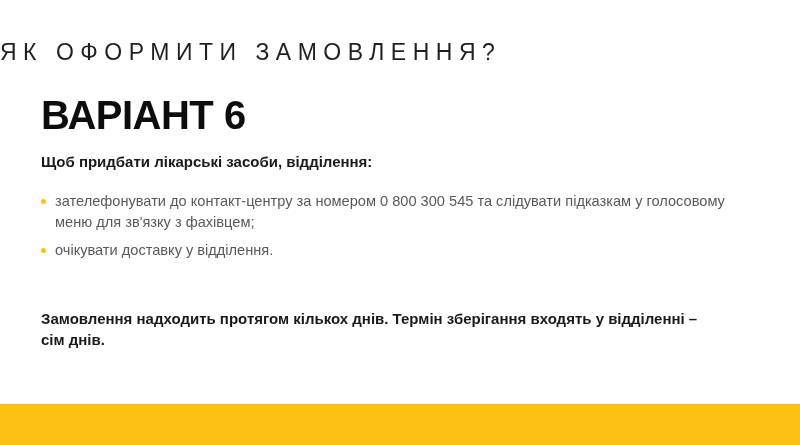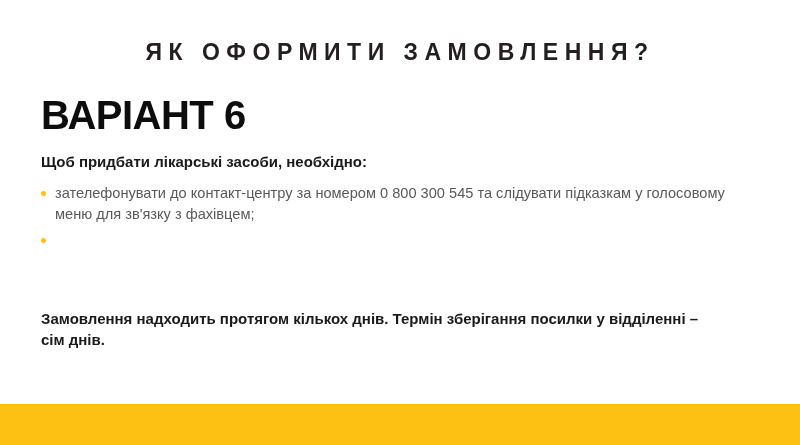--- a/index.html
+++ b/index.html
@@ -22,23 +22,23 @@
     background: #ffffff;
     box-sizing: border-box;
   }
 
   
   .slide-kicker {
     position: absolute;
     top: 40px;
     left: 0;
     width: 800px;
-    text-align: center;
+    text-align: left;
     font-size: 23px;
-    font-weight: 700;
+    font-weight: 400;
     letter-spacing: 6.5px;
     color: #231f20;
     white-space: nowrap;
     line-height: 1.1;
   }
 
   
   .slide-title {
     position: absolute;
     top: 94px;
@@ -73,20 +73,21 @@
     list-style: none;
   }
   .bullet-item {
     position: relative;
     padding-left: 14px;
     margin-bottom: 6px;
     font-size: 14.6px;
     font-weight: 400;
     color: #58595b;
     line-height: 1.42;
+    margin-top: 8px;
   }
   .bullet-dot {
     position: absolute;
     left: 0;
     top: 8px;
     width: 5px;
     height: 5px;
     border-radius: 50%;
     background: #fdc114;
   }
@@ -115,29 +116,30 @@
 </style>
 </head>
 <body>
 
 <div class="slide">
 
   <div class="slide-kicker">ЯК ОФОРМИТИ ЗАМОВЛЕННЯ?</div>
 
   <div class="slide-title">ВАРІАНТ 6</div>
 
-  <div class="lead">Щоб придбати лікарські засоби, необхідно:</div>
+  <div class="lead">Щоб придбати лікарські засоби, відділення:</div>
 
   <ul class="bullet-list">
     <li class="bullet-item">
       <span class="bullet-dot"></span>
       <span>зателефонувати до контакт-центру за номером 0 800 300 545 та слідувати підказкам у голосовому меню для зв'язку з фахівцем;</span>
     </li>
     <li class="bullet-item">
       <span class="bullet-dot"></span>
+      <span>очікувати доставку у відділення.</span>
     </li>
   </ul>
 
-  <div class="closing-note">Замовлення надходить протягом кількох днів. Термін зберігання посилки у відділенні – сім днів.</div>
+  <div class="closing-note">Замовлення надходить протягом кількох днів. Термін зберігання входять у відділенні – сім днів.</div>
 
   <div class="accent-bar"></div>
 
 </div>
 
 </body></html>

